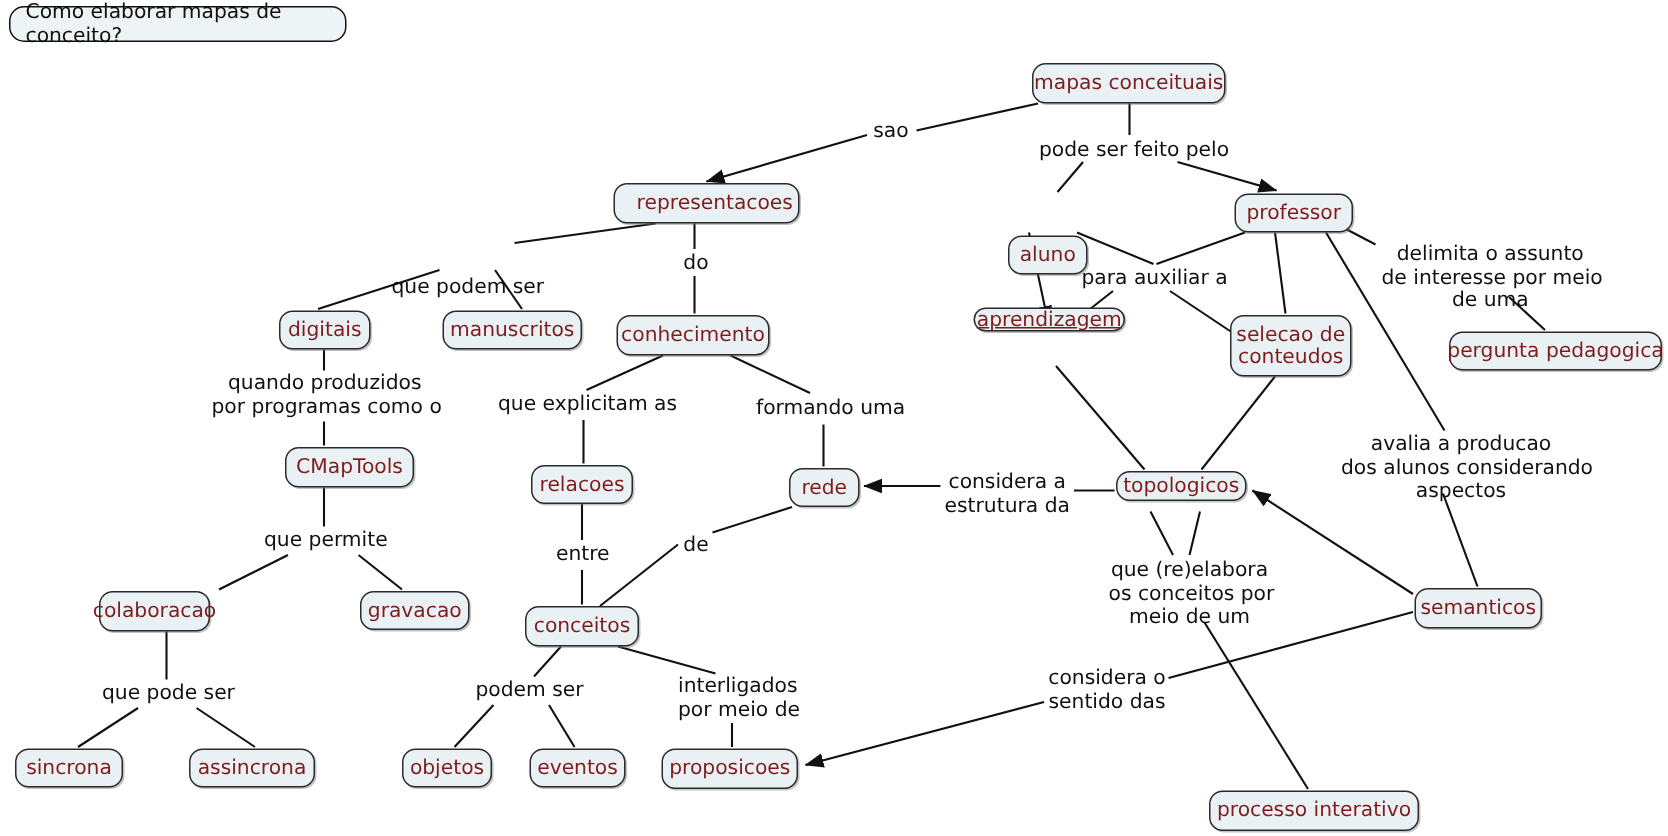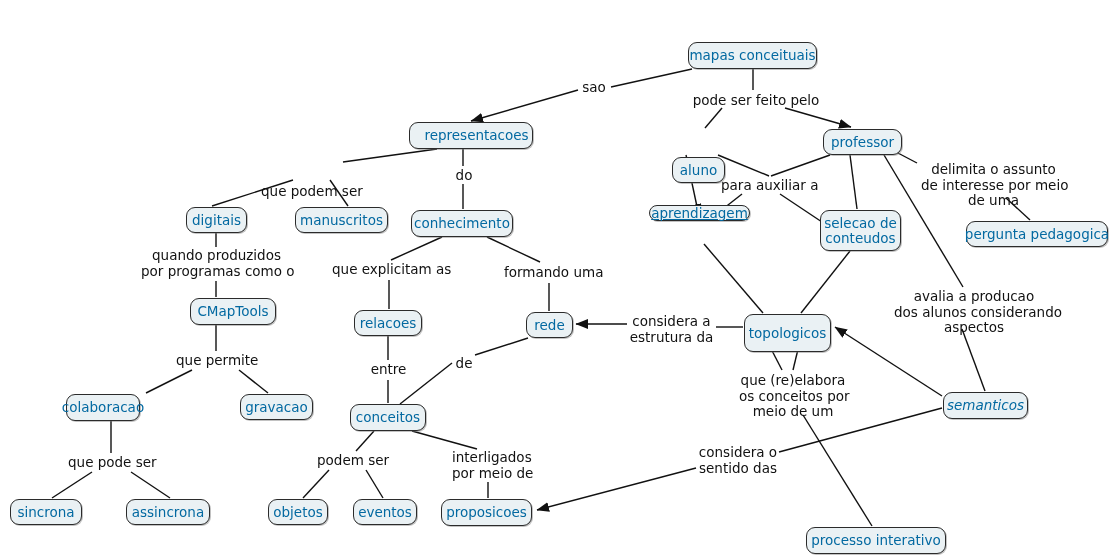--- a/index.html
+++ b/index.html
@@ -23,21 +23,21 @@
     width: 1112px;
     height: 557px;
     pointer-events: none;
   }
   .node {
     position: absolute;
     box-sizing: border-box;
     background: #eaf1f4;
     border: 1px solid #2b2b2b;
     border-radius: 9px;
-    color: #0369a1;
+    color: #7f1d1d;
     font-size: 13.5px;
     line-height: 15px;
     text-align: center;
     display: flex;
     align-items: center;
     justify-content: center;
     white-space: pre;
     box-shadow: 1px 1px 0 rgba(120,120,120,0.45);
     z-index: 3;
   }
@@ -124,41 +124,44 @@
         <line x1="374" y1="431" x2="356" y2="451" stroke="#111111" stroke-width="1.4"></line>
         <line x1="329" y1="470" x2="303" y2="498" stroke="#111111" stroke-width="1.4"></line>
         <line x1="366" y1="470" x2="383" y2="498" stroke="#111111" stroke-width="1.4"></line>
         <line x1="412" y1="431" x2="477" y2="449" stroke="#111111" stroke-width="1.4"></line>
         <line x1="488" y1="482" x2="488" y2="498" stroke="#111111" stroke-width="1.4"></line>
         <line x1="942" y1="408" x2="779" y2="452" stroke="#111111" stroke-width="1.4"></line>
         <line x1="696" y1="468" x2="537" y2="510" stroke="#111111" stroke-width="1.4" marker-end="url(#arrowhead)"></line>
       </g>
   </svg>
 
+  <div class="title-box" style="left: 6px; top: 4px; width: 225px; height: 24px;">
+    <span>Como elaborar mapas de conceito?</span>
+  </div>
 
   <div id="node-layer">
       <div class="node" style="left: 688px; top: 42px; width: 129px; height: 27px;"><span>mapas conceituais</span></div>
       <div class="node" style="left: 409px; top: 122px; width: 124px; height: 27px; padding-left: 11px;"><span>representacoes</span></div>
       <div class="node" style="left: 672px; top: 129px; width: 53px; height: 26px; margin-top: 28px;"><span>aluno</span></div>
       <div class="node" style="left: 823px; top: 129px; width: 79px; height: 26px;"><span>professor</span></div>
       <div class="node" style="left: 186px; top: 207px; width: 61px; height: 26px;"><span>digitais</span></div>
       <div class="node" style="left: 295px; top: 207px; width: 93px; height: 26px;"><span>manuscritos</span></div>
       <div class="node" style="left: 411px; top: 210px; width: 102px; height: 27px;"><span>conhecimento</span></div>
       <div class="node" style="left: 649px; top: 205px; width: 101px; height: 16px; text-decoration: underline;"><span>aprendizagem</span></div>
       <div class="node" style="left: 820px; top: 210px; width: 81px; height: 41px;"><span>selecao de
 conteudos</span></div>
       <div class="node" style="left: 966px; top: 221px; width: 142px; height: 26px;"><span>pergunta pedagogica</span></div>
       <div class="node" style="left: 190px; top: 298px; width: 86px; height: 27px;"><span>CMapTools</span></div>
       <div class="node" style="left: 354px; top: 310px; width: 68px; height: 26px;"><span>relacoes</span></div>
       <div class="node" style="left: 526px; top: 312px; width: 47px; height: 26px;"><span>rede</span></div>
-      <div class="node" style="left: 744px; top: 314px; width: 87px; height: 38px;"><span>topologicos</span></div>
+      <div class="node" style="left: 744px; top: 314px; width: 87px; height: 20px;"><span>topologicos</span></div>
       <div class="node" style="left: 66px; top: 394px; width: 74px; height: 27px;"><span>colaboracao</span></div>
       <div class="node" style="left: 240px; top: 394px; width: 73px; height: 26px;"><span>gravacao</span></div>
       <div class="node" style="left: 350px; top: 404px; width: 76px; height: 27px;"><span>conceitos</span></div>
-      <div class="node" style="left: 943px; top: 392px; width: 85px; height: 27px; font-style: italic;"><span>semanticos</span></div>
+      <div class="node" style="left: 943px; top: 392px; width: 85px; height: 27px;"><span>semanticos</span></div>
       <div class="node" style="left: 10px; top: 499px; width: 72px; height: 26px;"><span>sincrona</span></div>
       <div class="node" style="left: 126px; top: 499px; width: 84px; height: 26px;"><span>assincrona</span></div>
       <div class="node" style="left: 268px; top: 499px; width: 60px; height: 26px;"><span>objetos</span></div>
       <div class="node" style="left: 353px; top: 499px; width: 64px; height: 26px;"><span>eventos</span></div>
       <div class="node" style="left: 441px; top: 499px; width: 91px; height: 27px;"><span>proposicoes</span></div>
       <div class="node" style="left: 806px; top: 527px; width: 140px; height: 27px;"><span>processo interativo</span></div>
     </div>
   <div id="label-layer">
       <div class="linklabel" style="left: 579px; top: 80px; width: 30px;">sao</div>
       <div class="linklabel" style="left: 692px; top: 93px; width: 128px;">pode ser feito pelo</div>

